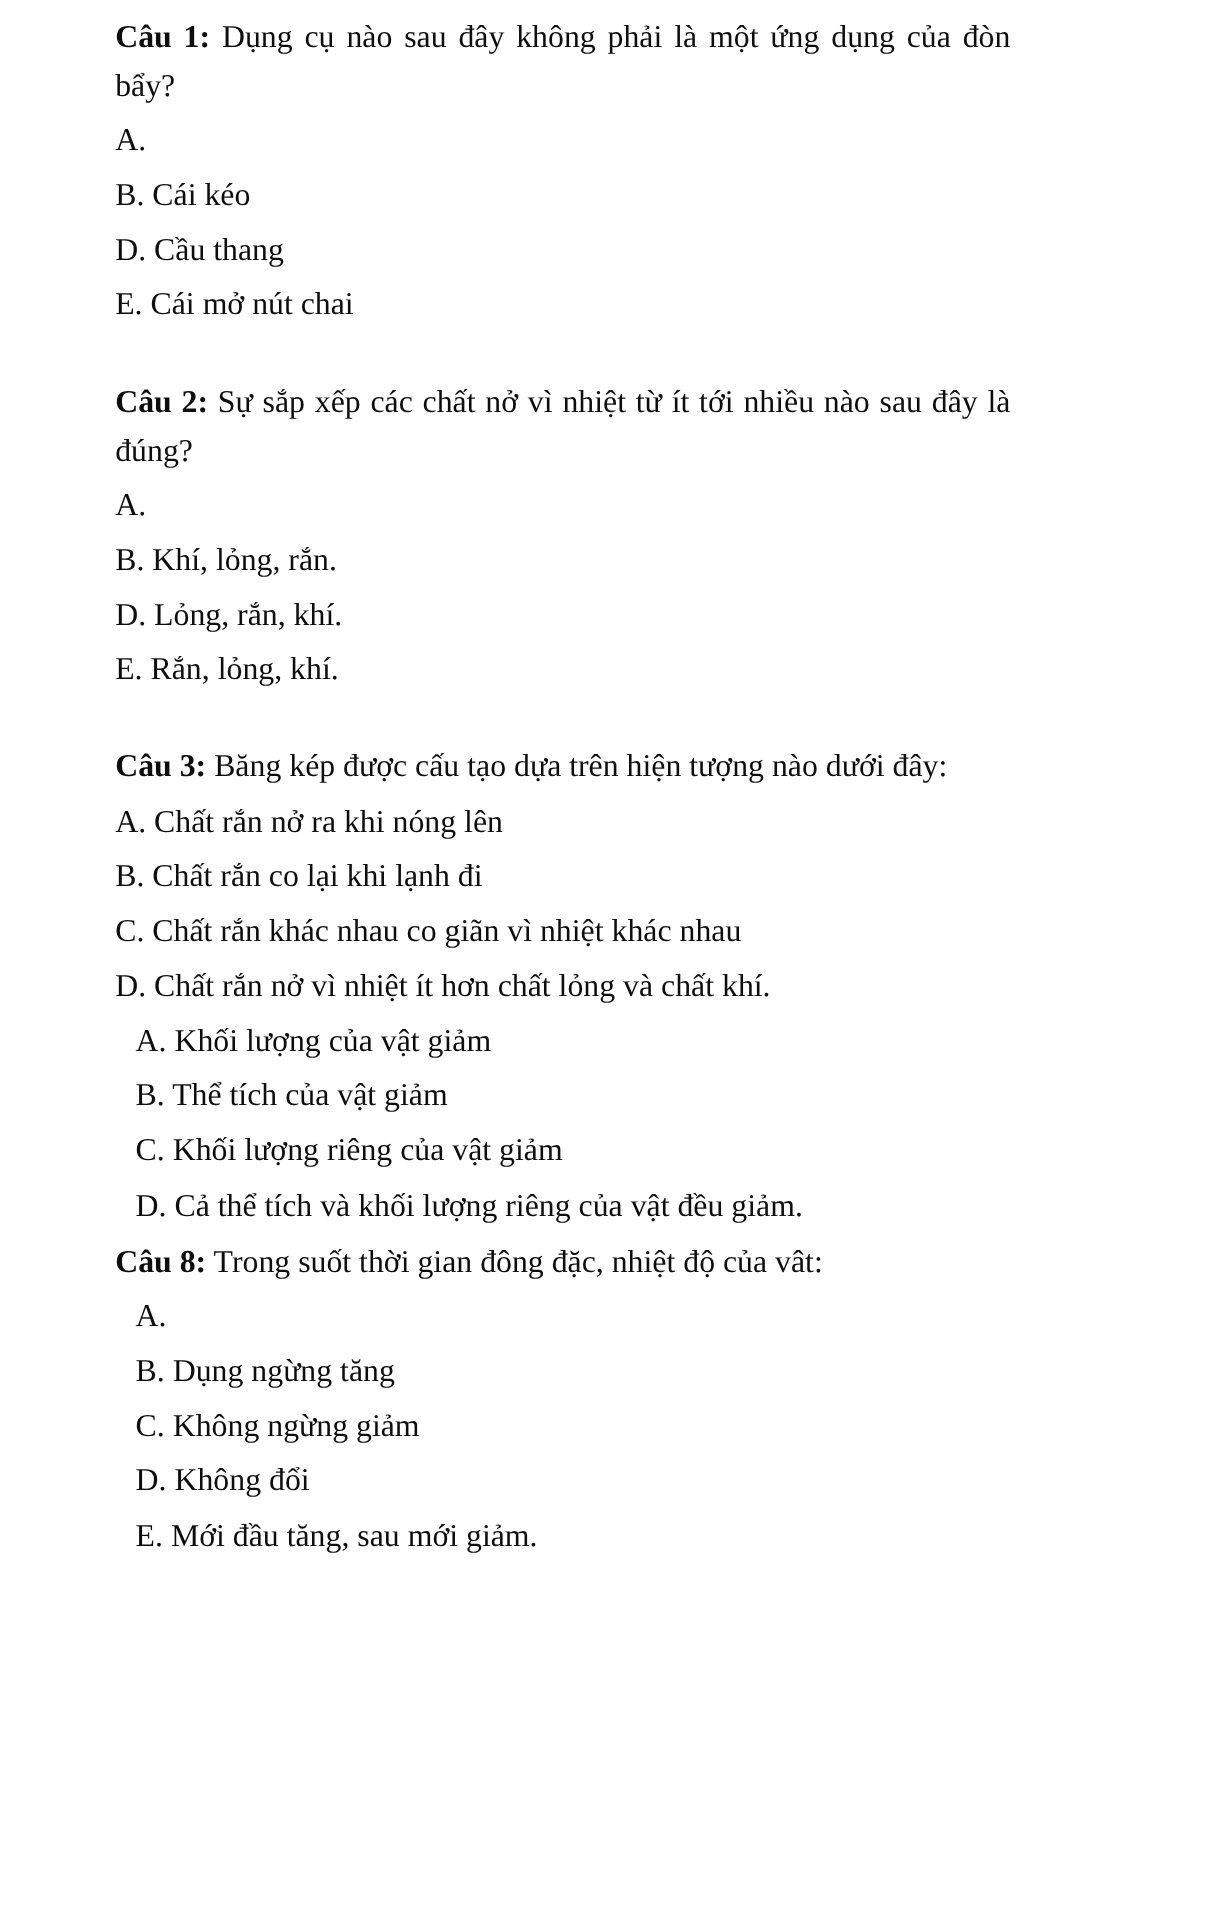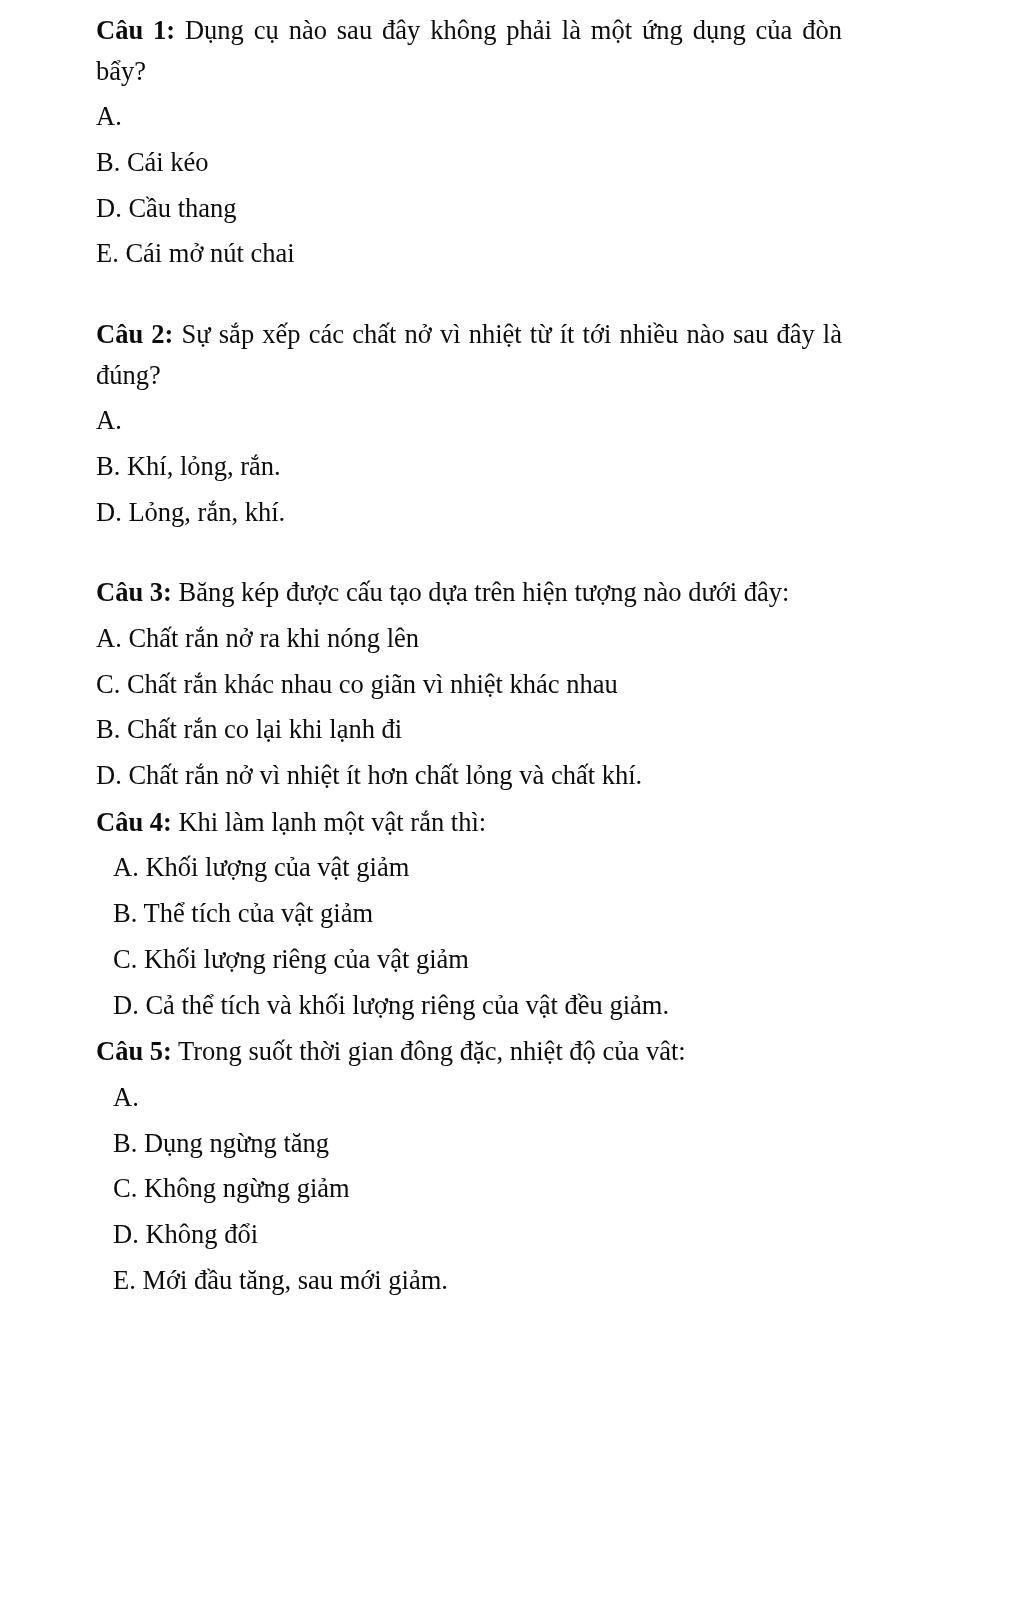--- a/index.html
+++ b/index.html
@@ -65,42 +65,42 @@
     <p class="option">E. Cái mở nút chai</p>
   </div>
 
   <div class="gap"></div>
 
   <div class="question-block">
     <p class="q-stem bold-all"><span class="q-label">Câu 2</span><span class="q-label">:</span><span class="q-text"> Sự sắp xếp các chất nở vì nhiệt từ ít tới nhiều nào sau đây là đúng?</span></p>
     <p class="option">A.</p>
     <p class="option">B. Khí, lỏng, rắn.</p>
     <p class="option">D. Lỏng, rắn, khí.</p>
+    <p class="option">E. Rắn, lỏng, khí.</p>
   </div>
 
   <div class="gap"></div>
 
   <div class="question-block">
     <p class="q-stem"><span class="q-label">Câu 3</span><span class="q-label">:</span><span class="q-text"> Băng kép được cấu tạo dựa trên hiện tượng nào dưới đây:</span></p>
     <p class="option">A. Chất rắn nở ra khi nóng lên</p>
+    <p class="option">B. Chất rắn co lại khi lạnh đi</p>
     <p class="option">C. Chất rắn khác nhau co giãn vì nhiệt khác nhau</p>
-    <p class="option">B. Chất rắn co lại khi lạnh đi</p>
     <p class="option">D. Chất rắn nở vì nhiệt ít hơn chất lỏng và chất khí.</p>
   </div>
 
   <div class="question-block">
-    <p class="q-stem bold-all"><span class="q-label">Câu 4</span><span class="q-label">:</span><span class="q-text"> Khi làm lạnh một vật rắn thì:</span></p>
     <p class="option indent">A. Khối lượng của vật giảm</p>
     <p class="option indent">B. Thể tích của vật giảm</p>
     <p class="option indent">C. Khối lượng riêng của vật giảm</p>
     <p class="option indent">D. Cả thể tích và khối lượng riêng của vật đều giảm.</p>
   </div>
 
   <div class="question-block">
-    <p class="q-stem"><span class="q-label">Câu 5</span><span class="q-label">:</span><span class="q-text"> Trong suốt thời gian đông đặc, nhiệt độ của vât:</span></p>
+    <p class="q-stem"><span class="q-label">Câu 8</span><span class="q-label">:</span><span class="q-text"> Trong suốt thời gian đông đặc, nhiệt độ của vât:</span></p>
     <p class="option indent">A.</p>
     <p class="option indent">B. Dụng ngừng tăng</p>
     <p class="option indent">C. Không ngừng giảm</p>
     <p class="option indent">D. Không đổi</p>
     <p class="option indent">E. Mới đầu tăng, sau mới giảm.</p>
   </div>
 
 </div>
 
 </body></html>

